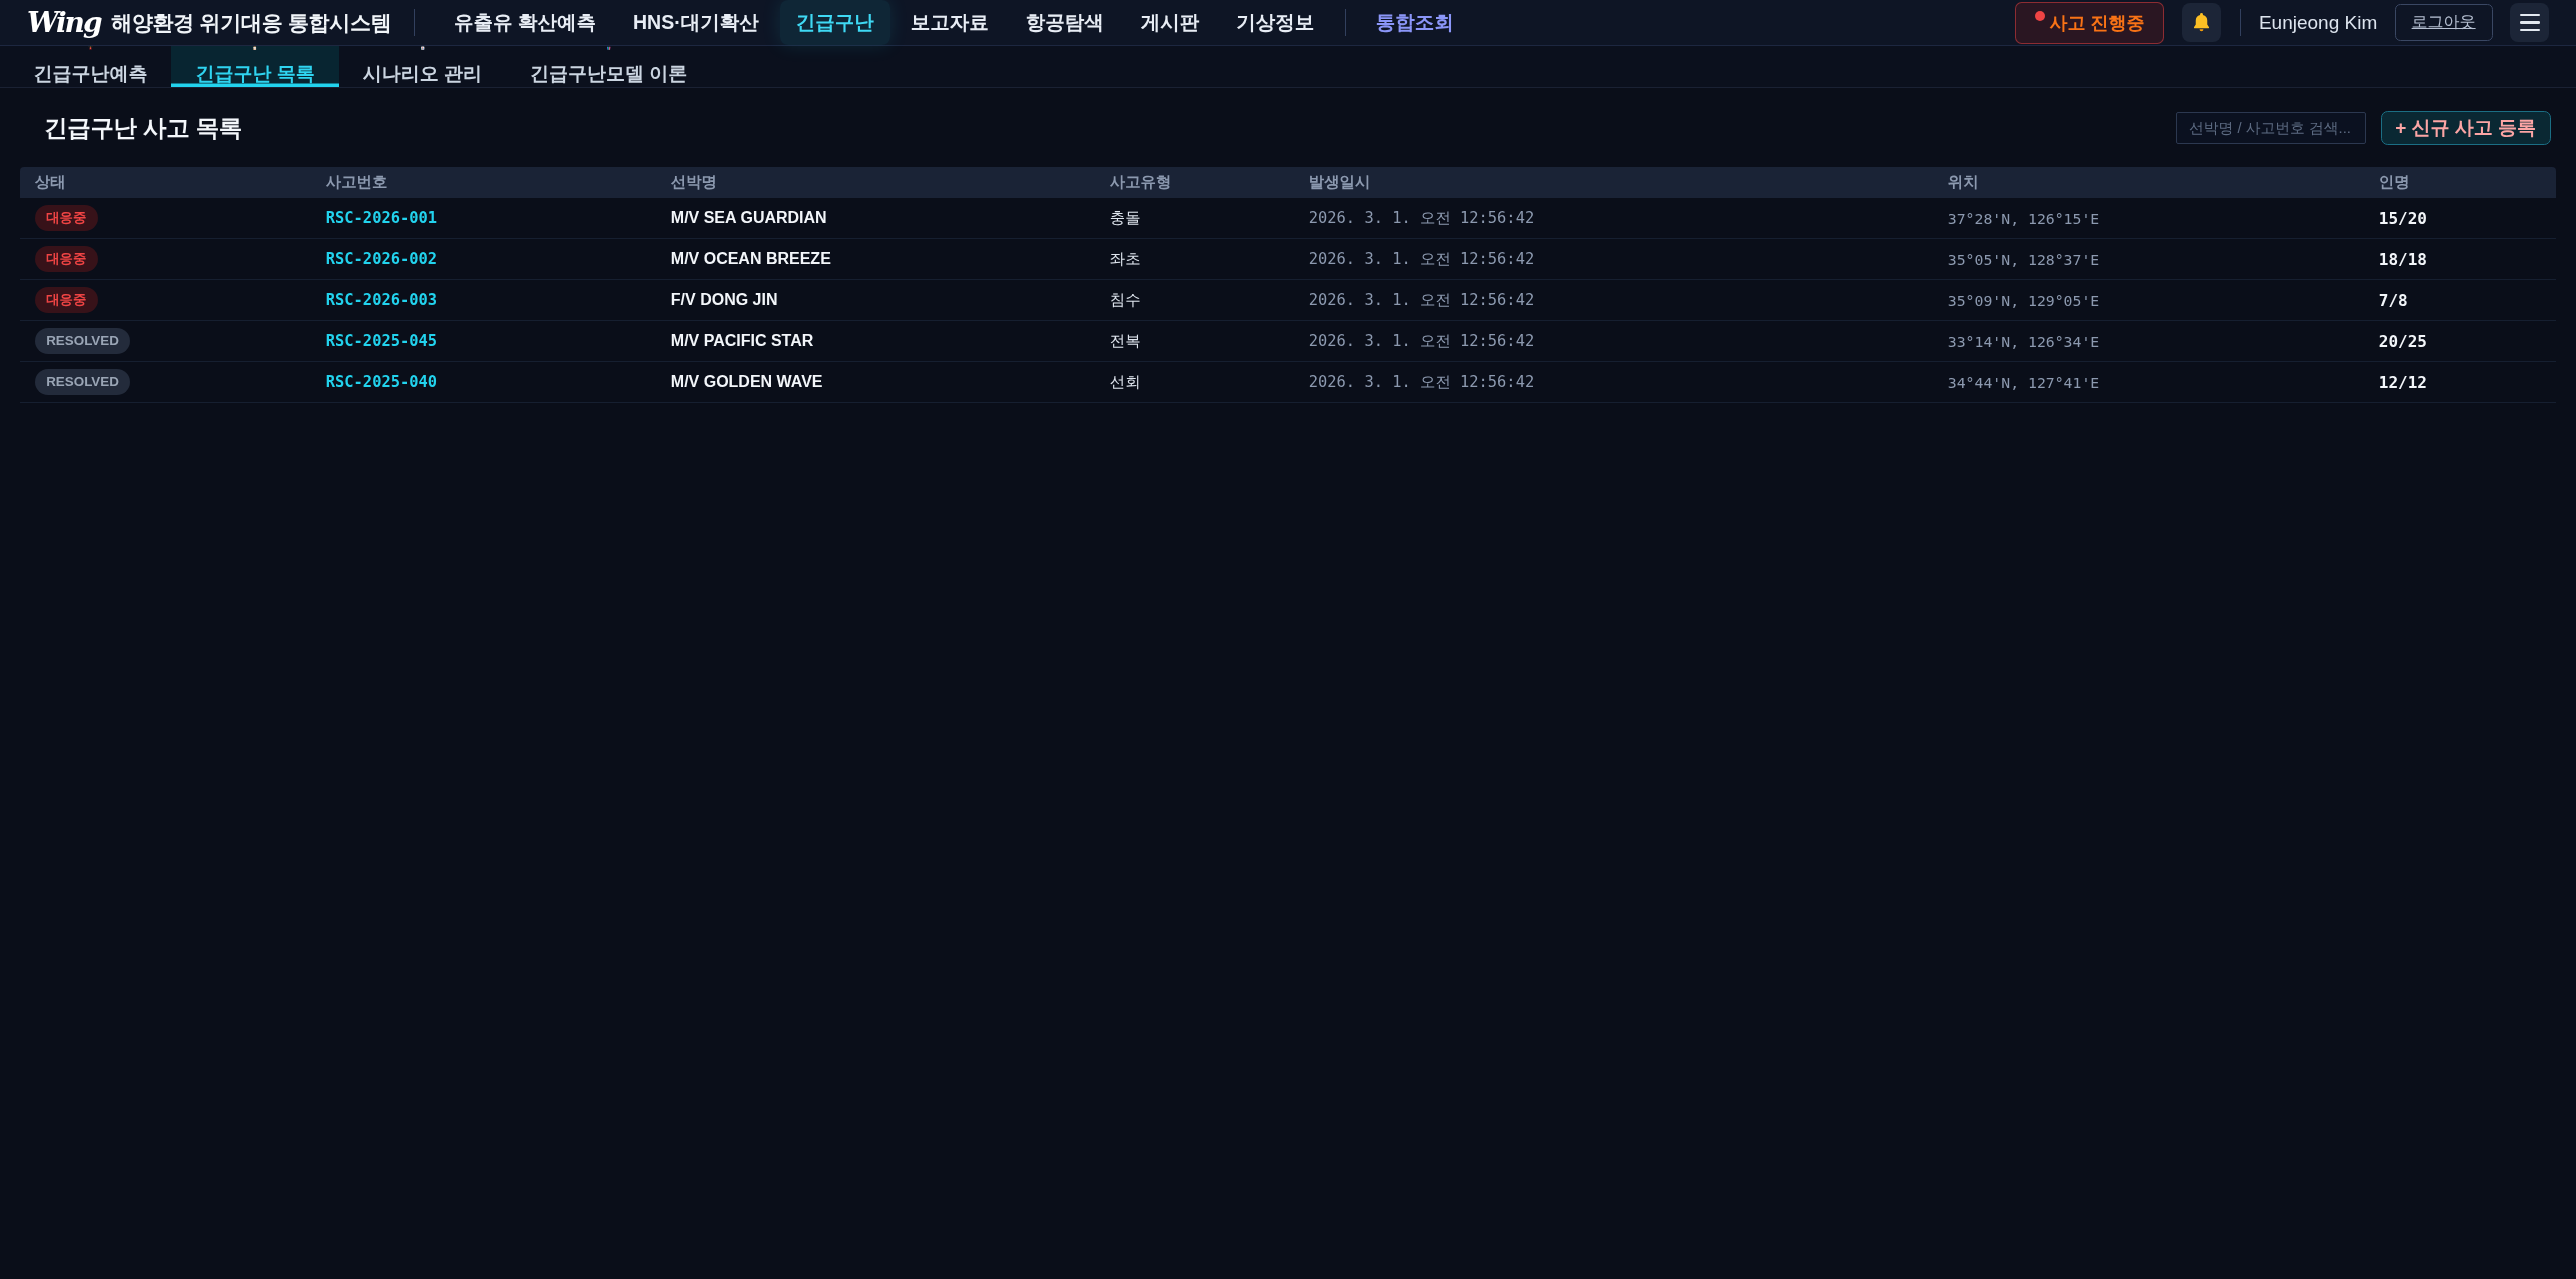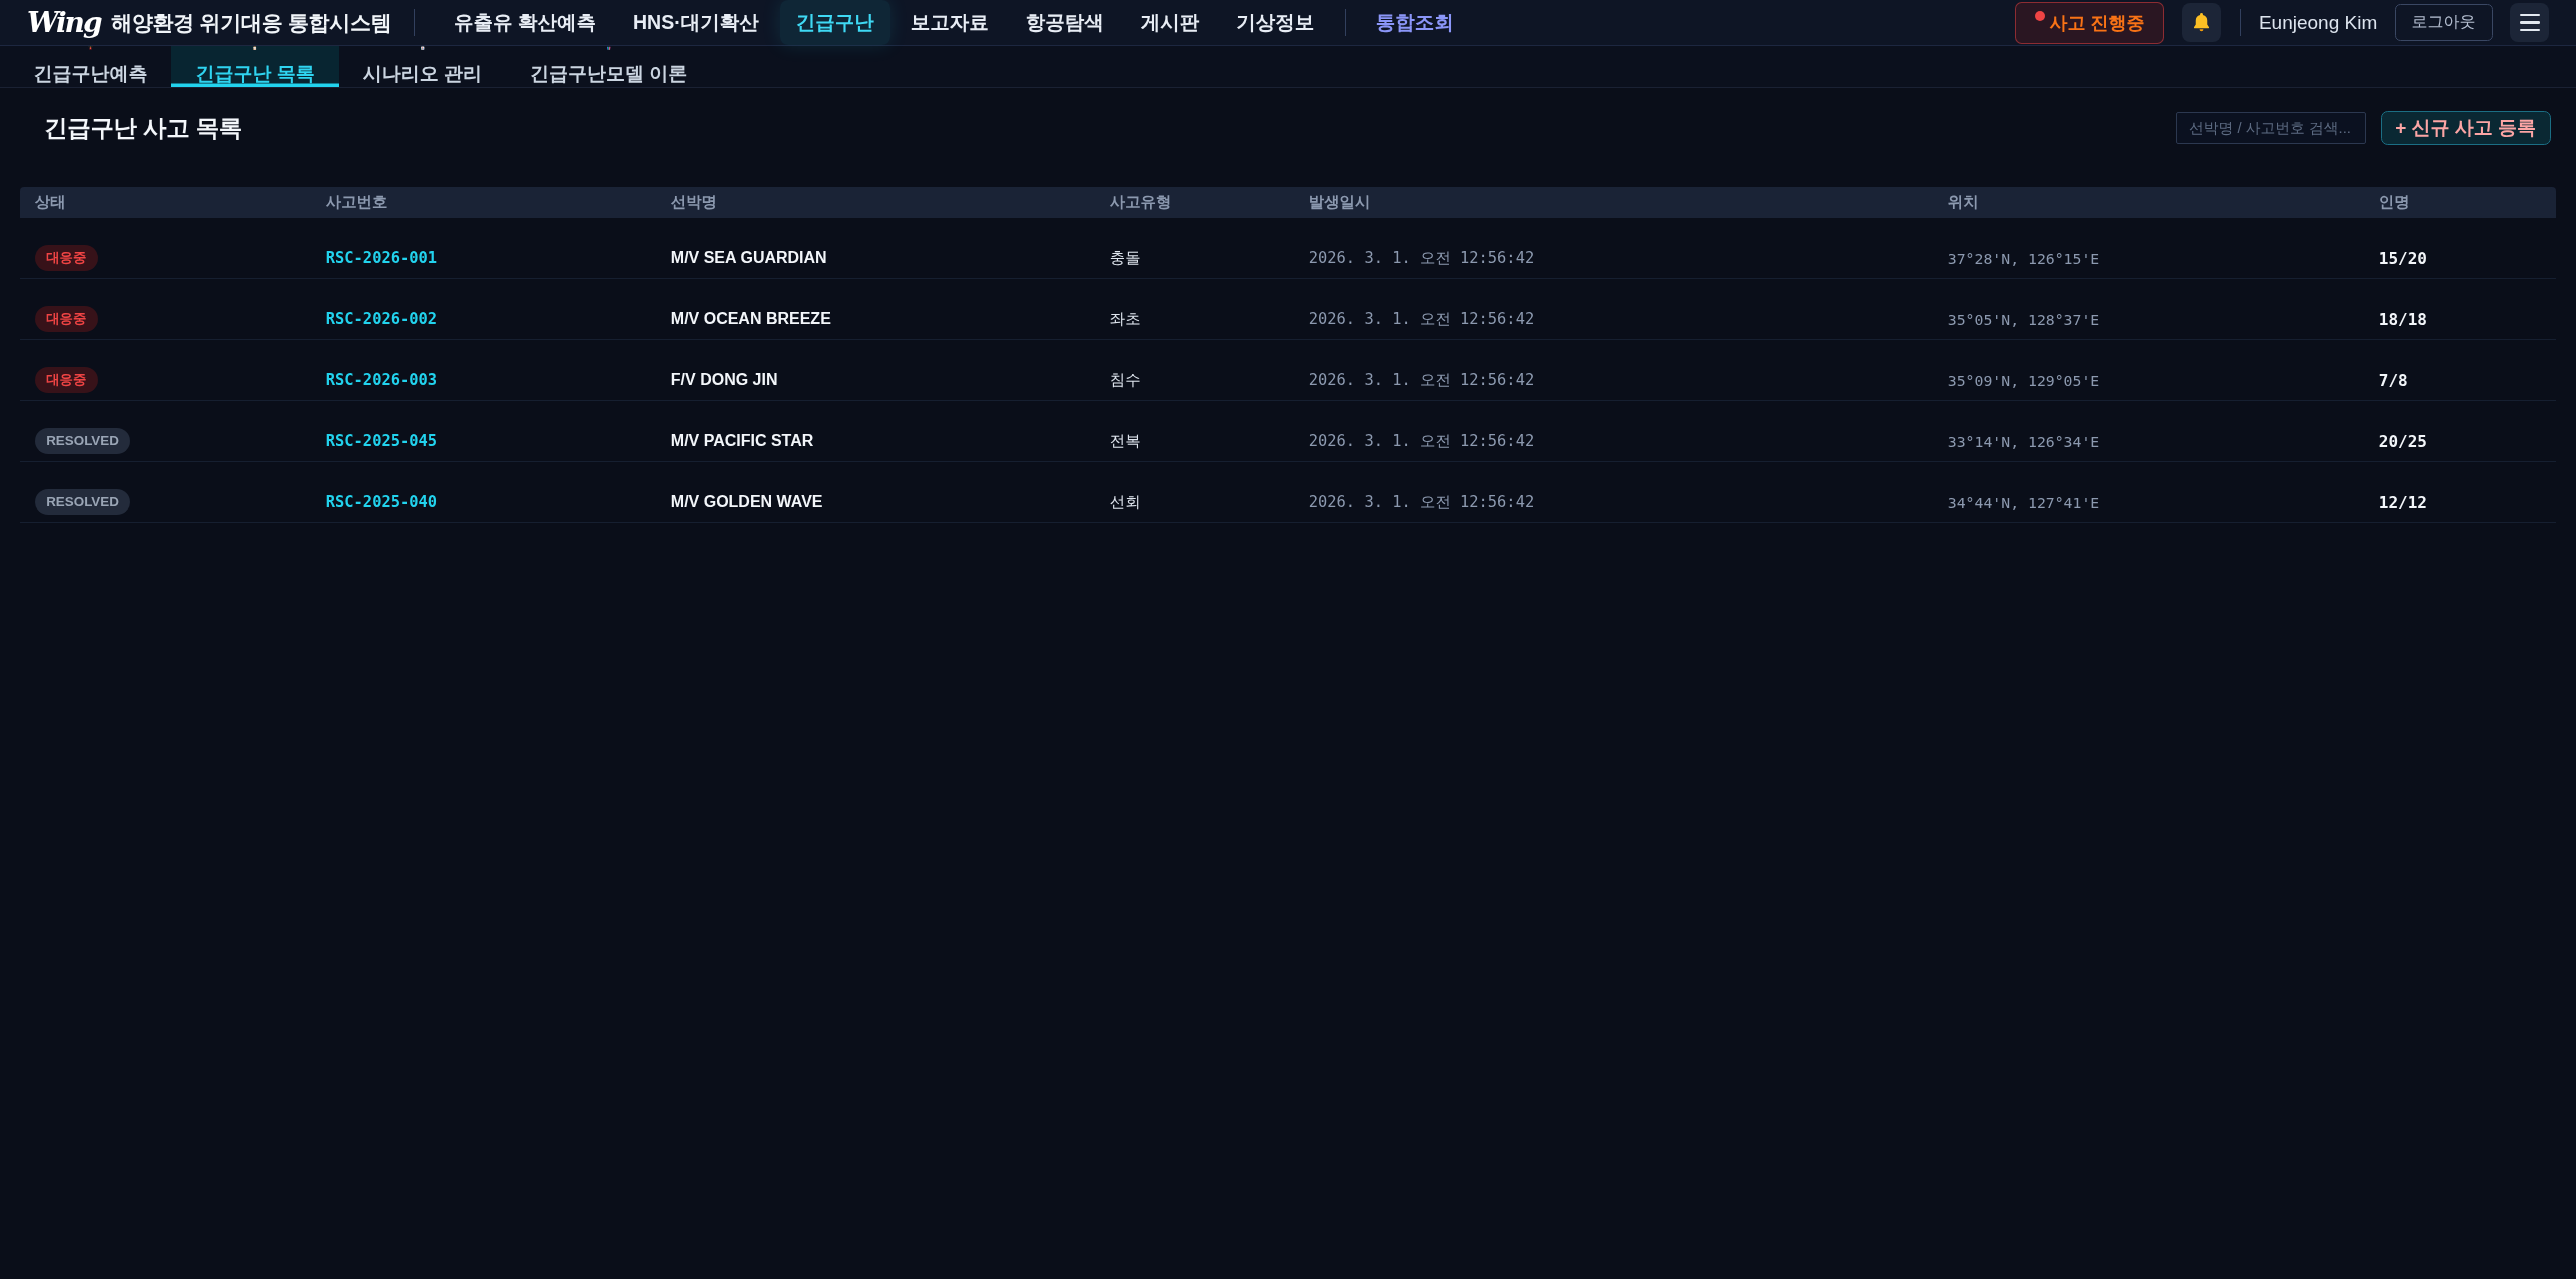--- a/index.html
+++ b/index.html
@@ -44,20 +44,21 @@
   .icon-btn {
     width:39px; height:39px; border-radius:8px; background:#1c2537;
     display:flex; align-items:center; justify-content:center;
     border:none; cursor:pointer;
   }
   .user-name { font-size:19px; color:#dde4ee; white-space:nowrap; }
   .logout-btn {
     font-size:16px; color:#b6c0d2; background:transparent;
     border:0.7px solid #3a4763; border-radius:5.4px; padding:7.4px 16px; cursor:pointer;
     white-space:nowrap;
+    text-decoration:underline;
   }
   .menu-bars { display:flex; flex-direction:column; gap:4.7px; }
   .menu-bars span { display:block; width:20px; height:2.7px; border-radius:1.3px; background:#e2e8f0; }
   
   .tabbar { display:flex; background:#0b101d; border-bottom:0.7px solid #1a2133; padding-left:9.4px; }
   .tab {
     display:flex; align-items:center; gap:10.7px; padding:0 24px; height:41px;
     font-size:19px; font-weight:bold; color:#cbd5e1; cursor:pointer; white-space:nowrap;flex-direction:column;
   }
   .tab.active { color:#2fd4f0; background:#082531; box-shadow:inset 0 -3.4px 0 #22d3ee; }
@@ -75,21 +76,20 @@
     height:34px; background:#0a2833; border:0.7px solid #1b6e84; border-radius:6.7px;
     color:#fca5a5; font-size:19px; font-weight:bold; padding:0 13.4px; cursor:pointer;
     white-space:nowrap;
   }
   
   .table { margin:0 20px; }
   .thead, .row {
     display:grid;
     grid-template-columns:291px 345px 439px 199px 639px 431px 193px;
     align-items:center;
-    margin-top:20px;
   }
   .thead { background:#1a2336; height:31px; border-radius:4px 4px 0 0; }
   .th { font-size:15.4px; font-weight:bold; color:#8c99af; padding-left:14.8px; }
   .row { height:41px; border-bottom:0.7px solid #161f30; cursor:pointer; }
   .cell { padding-left:14.8px; }
   .badge {
     display:inline-block; font-size:13.4px; font-weight:bold;
     padding:4.7px 11.4px; border-radius:670px; line-height:1.2;
   }
   .badge[data-variant="active"]   { color:#ef4444; background:#371219; }

